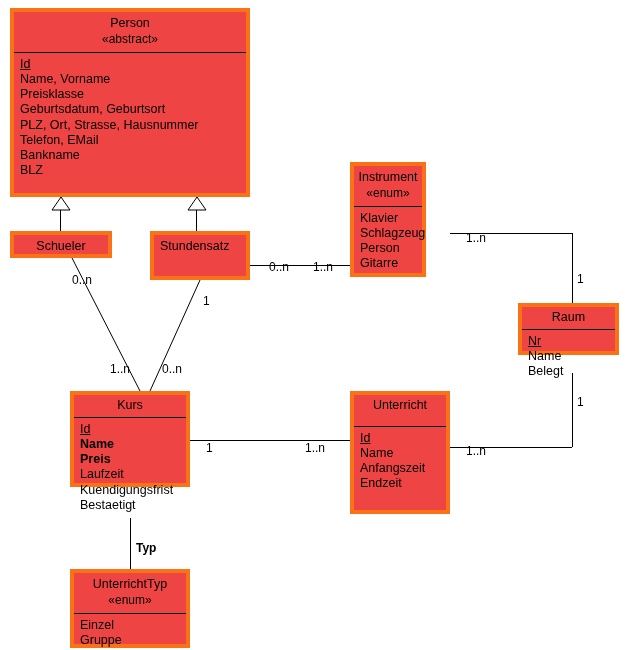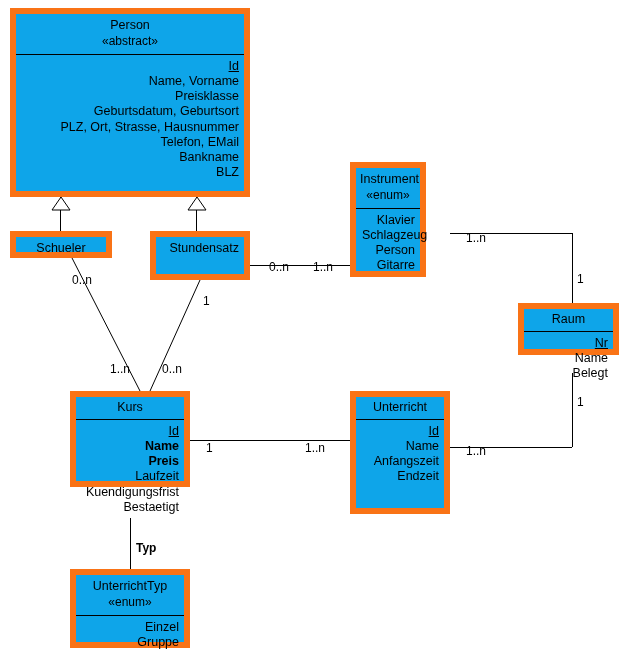--- a/index.html
+++ b/index.html
@@ -16,22 +16,22 @@
     position: relative;
     width: 629px;
     height: 650px;
     background: #ffffff;
     overflow: hidden;
   }
   
   .uml-class {
     position: absolute;
     box-sizing: border-box;
-    border: 6px solid #f97316;
-    background: #0ea5e9;
+    border: 4px solid #f97316;
+    background: #ef4444;
     z-index: 5;
   }
   .uml-header {
     box-sizing: border-box;
     text-align: center;
     padding: 4px 4px 5px 4px;
     border-bottom: 1px solid #000000;
     line-height: 1.25;
   }
   .uml-header.no-rule {
@@ -49,21 +49,20 @@
   }
   .uml-attrs {
     box-sizing: border-box;
     padding: 4px 5px 4px 6px;
     line-height: 1.22;
   }
   .uml-attr {
     font-size: 12.5px;
     white-space: nowrap;
     display: block;
-    text-align: right;
   }
   .uml-attr.key {
     text-decoration: underline;
   }
   .uml-attr.bold {
     font-weight: bold;
   }
   
   .line {
     position: absolute;
@@ -205,21 +204,21 @@
       <span class="uml-attr key">Id</span>
       <span class="uml-attr bold">Name</span>
       <span class="uml-attr bold">Preis</span>
       <span class="uml-attr">Laufzeit</span>
       <span class="uml-attr">Kuendigungsfrist</span>
       <span class="uml-attr">Bestaetigt</span>
     </div>
   </div>
 
   <div class="uml-class" style="left:350px; top:391px; width:100px; height:123px;">
-    <div class="uml-header" style="padding-top:3px; padding-bottom:3px;">
+    <div class="uml-header" style="padding-top:3px; padding-bottom:12px;">
       <span class="uml-name">Unterricht</span>
     </div>
     <div class="uml-attrs">
       <span class="uml-attr key">Id</span>
       <span class="uml-attr">Name</span>
       <span class="uml-attr">Anfangszeit</span>
       <span class="uml-attr">Endzeit</span>
     </div>
   </div>
 

